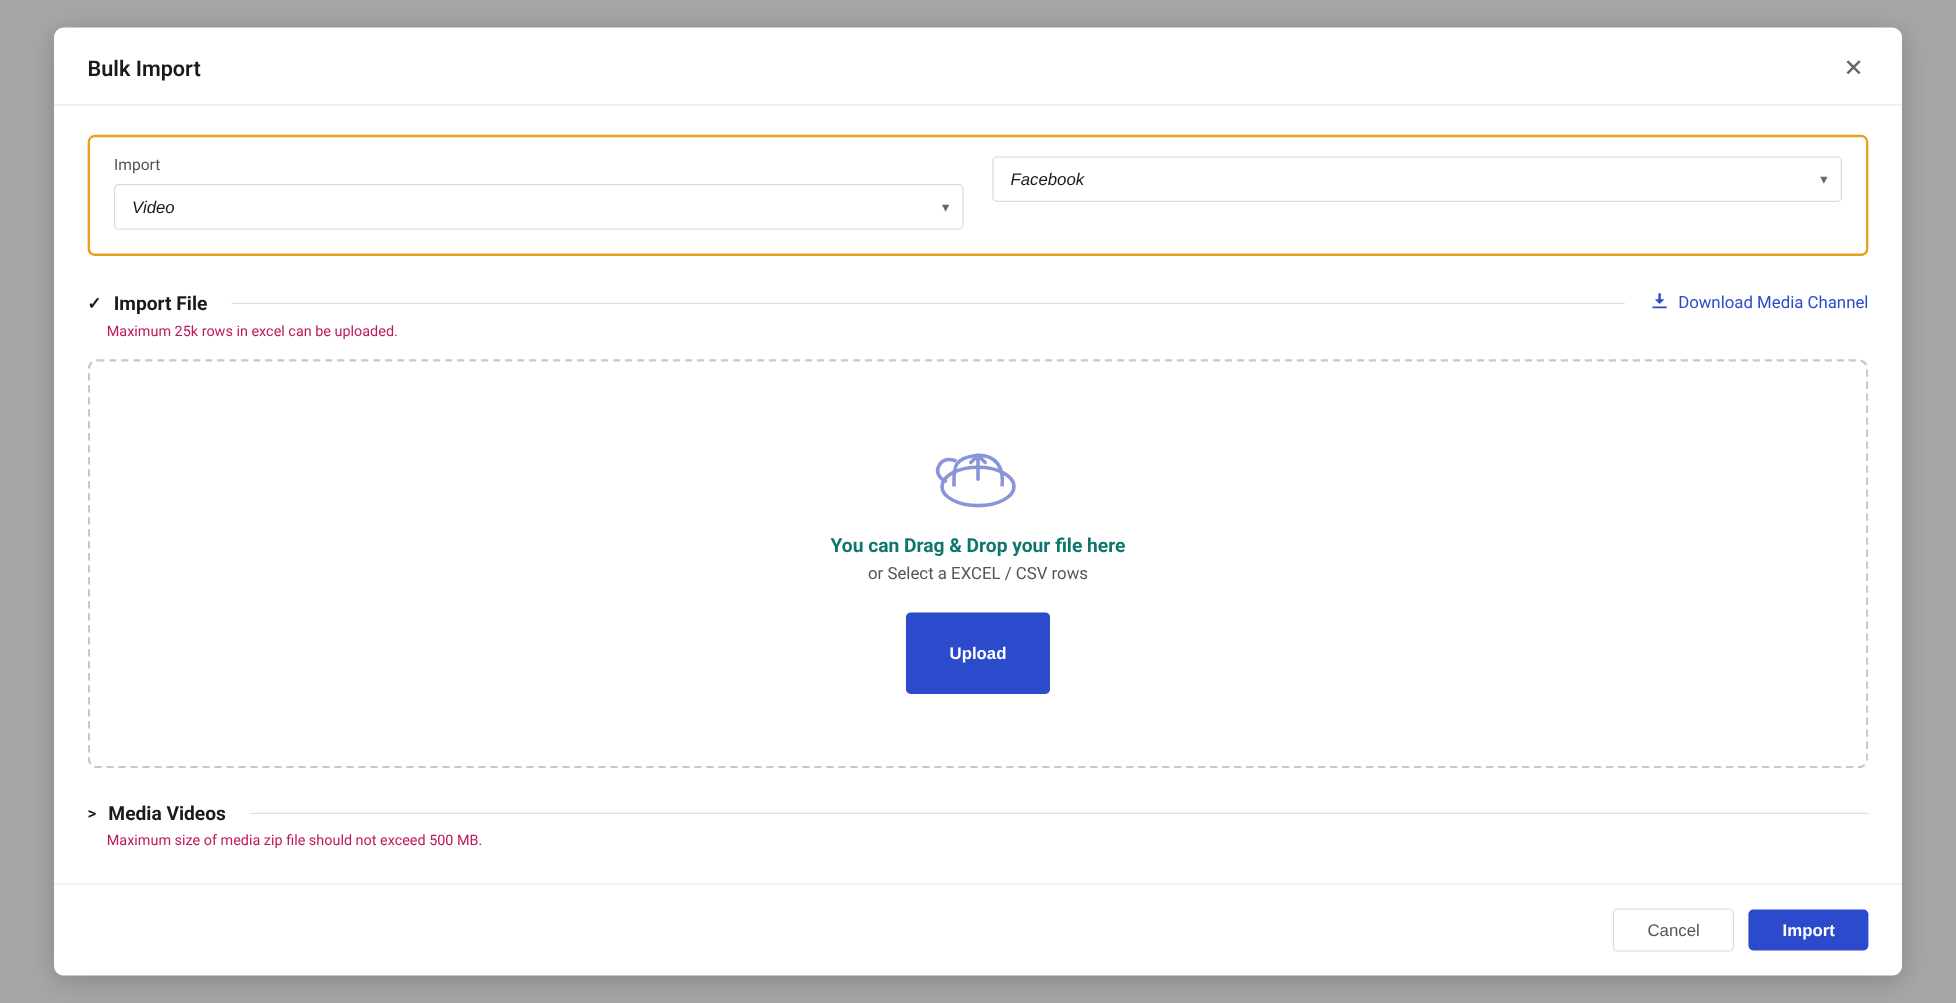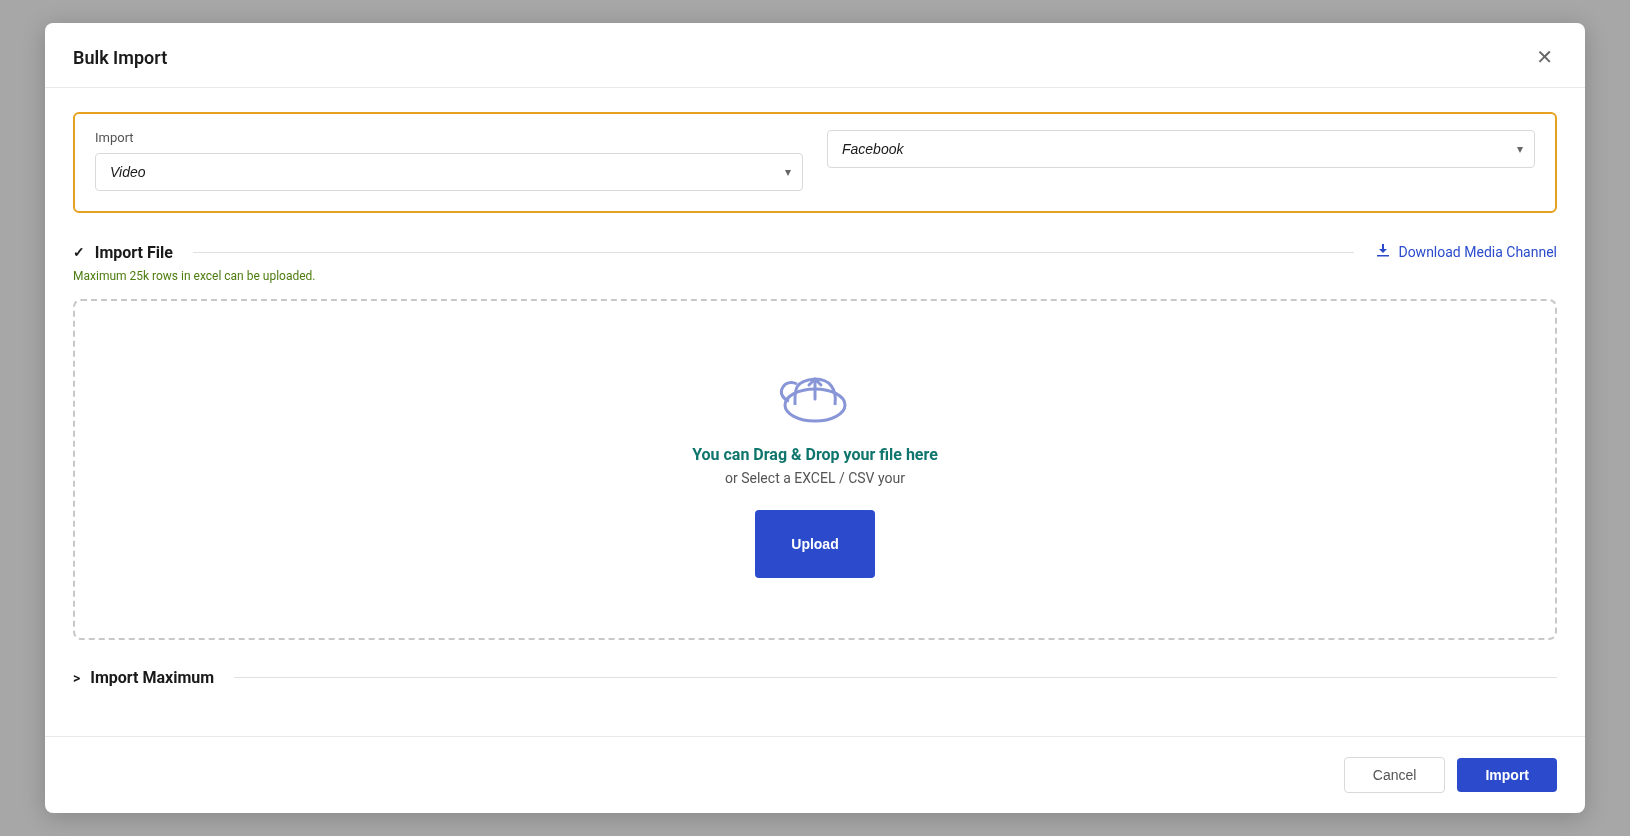--- a/index.html
+++ b/index.html
@@ -161,23 +161,23 @@
       white-space: nowrap;
       margin-left: 20px;
     }
 
     .download-icon {
       font-size: 16px;
     }
 
     .section-subtitle {
       font-size: 12px;
-      color: #4d7c0f;
+      color: #be185d;
       margin-bottom: 16px;
-      margin-left: 0;
+      margin-left: 16px;
     }
 
     .dropzone {
       border: 2px dashed #c8c8c8;
       border-radius: 8px;
       display: flex;
       flex-direction: column;
       align-items: center;
       justify-content: center;
       padding: 60px 40px;
@@ -315,33 +315,34 @@
         <div class="dropzone">
           <div class="cloud-icon">
             <svg width="80" height="64" viewBox="0 0 80 64" fill="none" xmlns="http://www.w3.org/2000/svg">
               <ellipse cx="40" cy="44" rx="30" ry="16" fill="none" stroke="#8896d8" stroke-width="3"></ellipse>
               <path d="M20 44 C20 30 18 20 40 18 C55 18 62 28 60 44" fill="none" stroke="#8896d8" stroke-width="3"></path>
               <path d="M14 40 C8 38 4 32 8 26 C10 22 16 20 22 23" fill="none" stroke="#8896d8" stroke-width="3"></path>
               <path d="M40 38 L40 18 M40 18 L34 24 M40 18 L46 24" stroke="#8896d8" stroke-width="3" stroke-linecap="round" stroke-linejoin="round"></path>
             </svg>
           </div>
           <p class="dropzone-main-text">You can Drag &amp; Drop your file here</p>
-          <p class="dropzone-sub-text">or Select a EXCEL / CSV your</p>
+          <p class="dropzone-sub-text">or Select a EXCEL / CSV rows</p>
           <button class="upload-btn">Upload</button>
         </div>
       </div>
 
       <div class="import-videos-section">
         <div class="section-header">
           <div class="section-title-row">
             <span class="section-step-icon">&gt;</span>
-            <span class="section-title">Import Maximum</span>
+            <span class="section-title">Media Videos</span>
             <div class="section-divider"></div>
           </div>
         </div>
+        <p class="section-subtitle">Maximum size of media zip file should not exceed 500 MB.</p>
       </div>
 
     </div>
 
     <div class="modal-footer">
       <button class="cancel-btn">Cancel</button>
       <button class="import-btn">Import</button>
     </div>
 
   </div>

